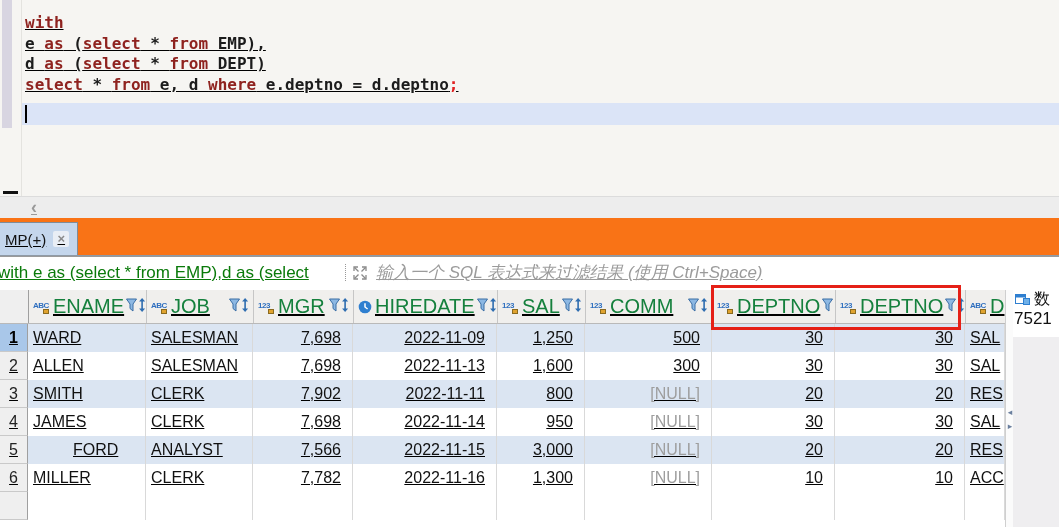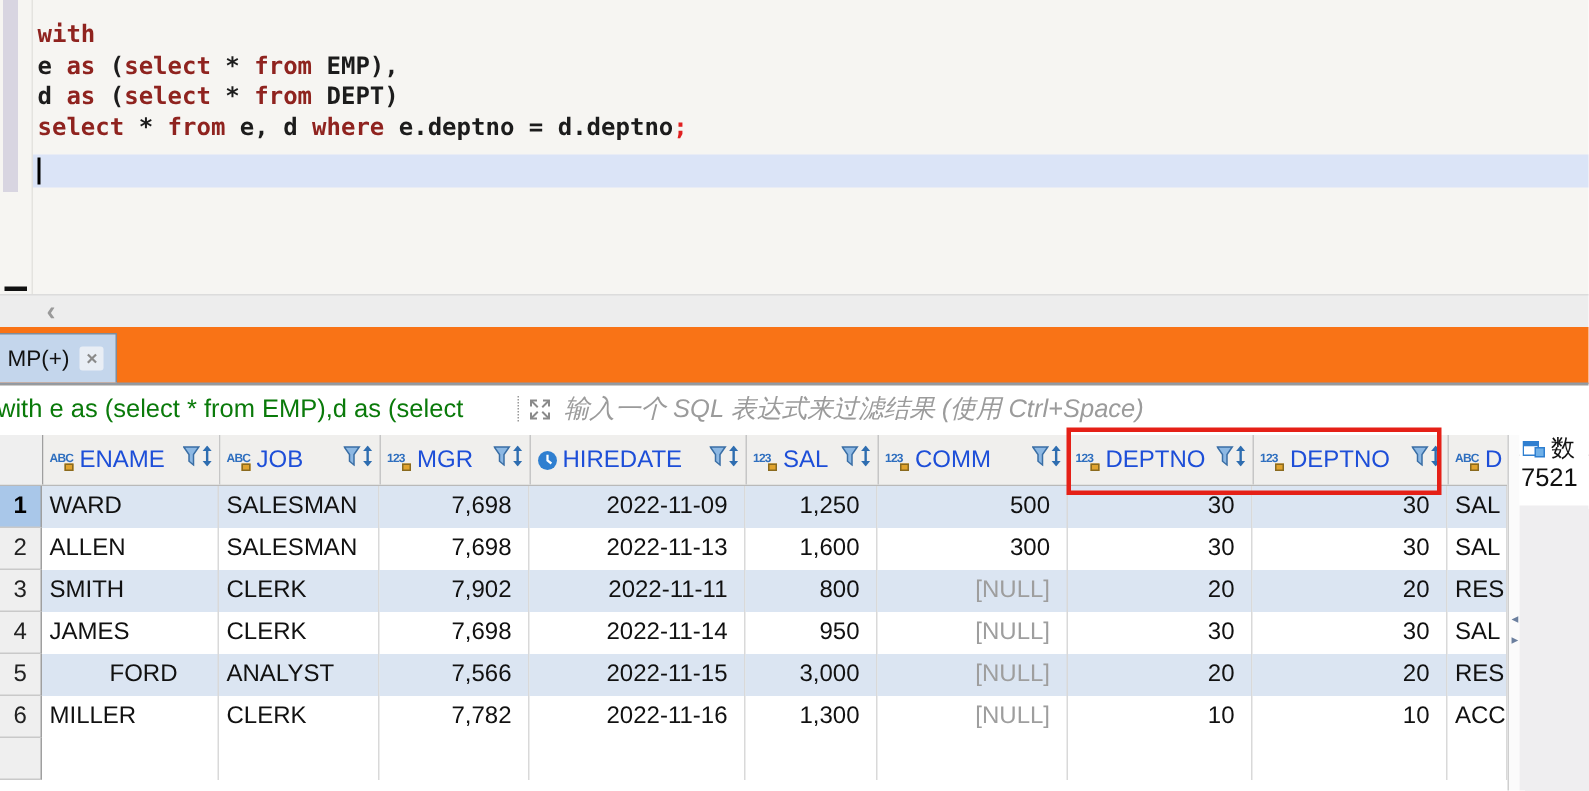--- a/index.html
+++ b/index.html
@@ -1,17 +1,17 @@
 <!DOCTYPE html>
 <html><head>
 <meta charset="utf-8">
 <style>
   html,body{margin:0;padding:0;width:1059px;height:527px;overflow:hidden;background:#fff;
     font-family:"Liberation Sans", sans-serif;}
-  .abs{position:absolute;}
+  .abs{position:absolute;text-decoration:underline;}
   
   #editor{left:0;top:0;width:1059px;height:196px;background:#f6f5f2;}
   #gutter-stripe{left:2px;top:0;width:10px;height:128px;background:#d8d5e1;}
   #gutter-line{left:21px;top:0;width:1px;height:196px;background:#e4e3df;}
   #curline{left:22px;top:103px;width:1037px;height:22px;background:#dbe4f7;}
   #caret{left:25px;top:105px;width:2px;height:18px;background:#000;}
   #code{left:25px;top:13px;font-family:"DejaVu Sans Mono", monospace;font-size:16px;
     line-height:20.5px;white-space:pre;}
   .seg-k{color:#8f231f;font-weight:bold;}
   .seg-p{color:#1c1c1c;font-weight:bold;}
@@ -35,21 +35,21 @@
   #fquery{left:-2px;top:0;height:31px;line-height:31px;font-size:17px;color:#0a7a0a;white-space:nowrap;}
   #fsep{left:345px;top:7px;width:1px;height:17px;border-left:1px dotted #999;}
   #fexpand{left:352px;top:8px;width:16px;height:16px;}
   #fplaceholder{left:376px;top:0;height:31px;line-height:31px;font-size:17px;color:#9b9b9b;
     font-style:italic;white-space:nowrap;}
   
   #grid{left:0;top:290px;width:1005px;height:231px;background:#fff;}
   #hdr-row{display:flex;height:34px;background:#f0efed;border-bottom:1px solid #b9b9b9;box-sizing:border-box;}
   .hcell{display:flex;align-items:center;box-sizing:border-box;border-right:1px solid #c6c6c6;
     padding:0 3px 0 4px;overflow:hidden;background:#f0efed;}
-  .hlabel{font-size:16px;color:#1d4ed8;margin:0 2px 0 3px;white-space:nowrap;text-align:center;}
+  .hlabel{font-size:20px;color:#15803d;margin:0 2px 0 3px;white-space:nowrap;text-align:center;}
   .hfilter{margin-left:auto;flex:0 0 auto;}
   #corner{width:28px;flex:0 0 28px;border-right:1px solid #9f9f9f;background:#efefef;}
   .grow{display:flex;height:28px;}
   .numcell{width:28px;flex:0 0 28px;box-sizing:border-box;background:#efefef;border-right:1px solid #9f9f9f;
     border-bottom:1px solid #c9c9c9;font-size:16px;color:#222;text-align:center;line-height:27px;}
   .numcell.sel{background:#a9c7e9;font-weight:bold;color:#000;}
   .gcell{box-sizing:border-box;border-right:1px solid #d9d9d9;font-size:16px;color:#111;
     line-height:28px;white-space:nowrap;overflow:hidden;}
   .al{text-align:left;padding-left:5px;}
   .ar{text-align:right;padding-right:11px;}

